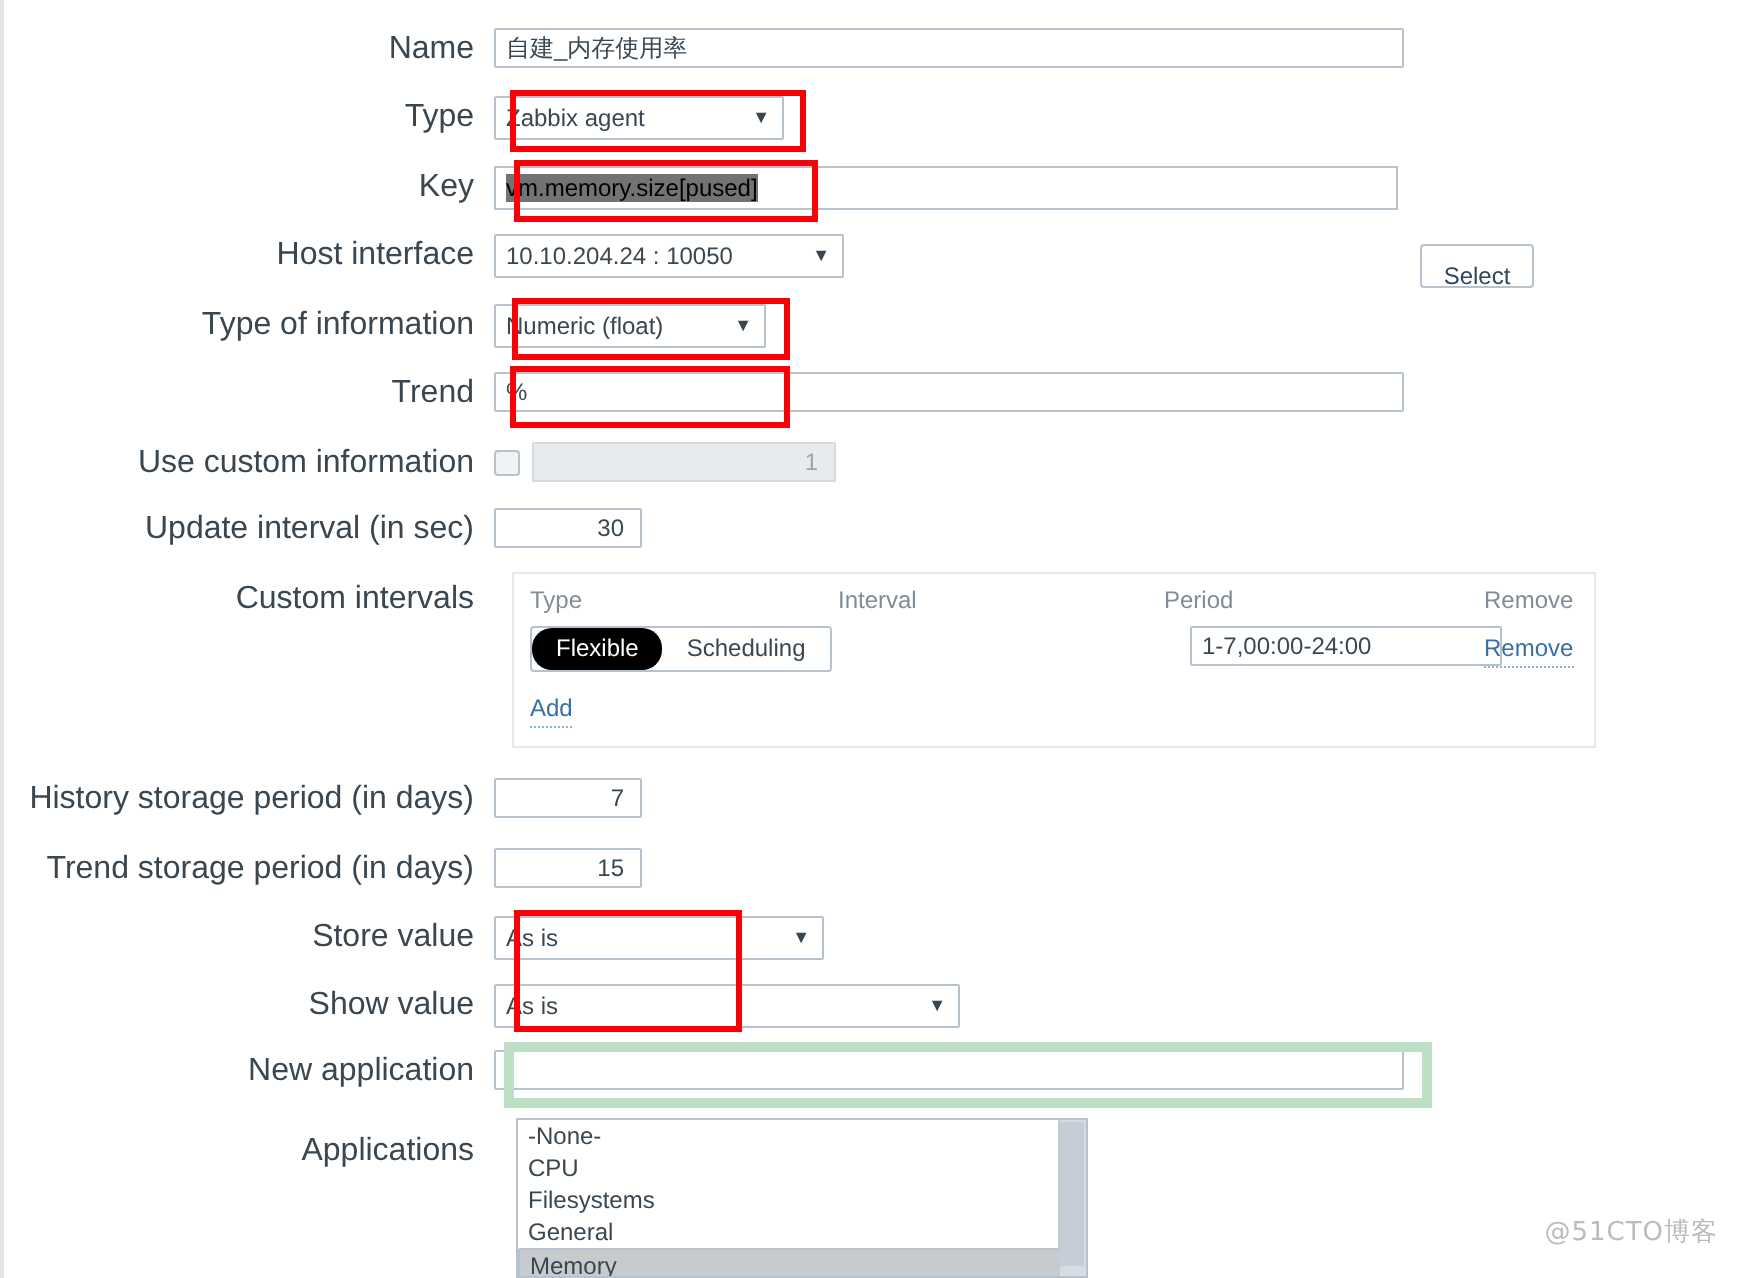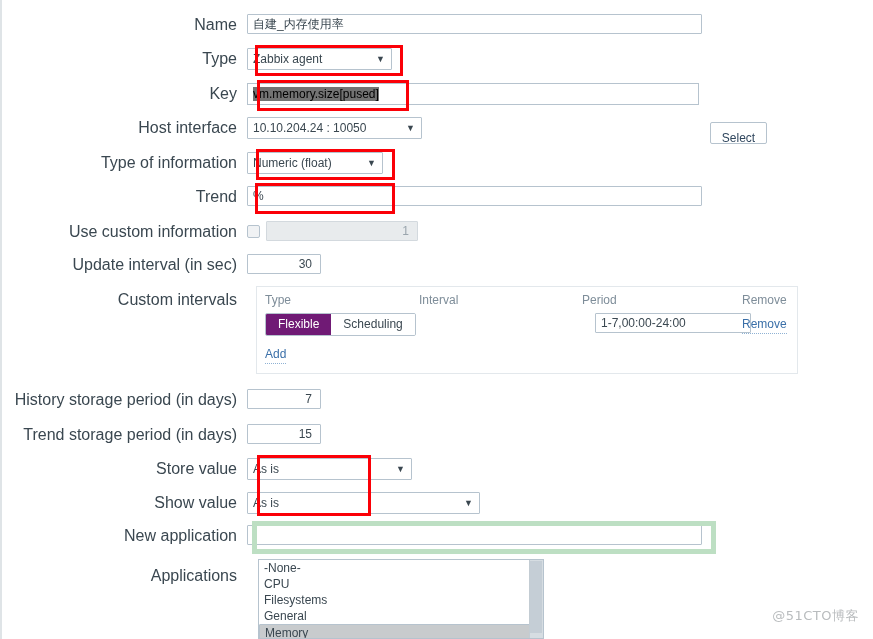--- a/index.html
+++ b/index.html
@@ -198,22 +198,23 @@
   }
   .toggle .tg {
     font-size: 12px;
     line-height: 21px;
     padding: 0 12px;
     background: #ffffff;
     color: #3a4750;
     cursor: pointer;
   }
   .toggle .tg.on {
-    background: #701a75;
+    background: #000000;
     color: #ffffff;
+    border-radius: 10px;
   }
 
   
   #applist {
     position: absolute;
     left: 256px;
     top: 559px;
     width: 286px;
     height: 80px;
     border: 1px solid #b6c3ce;

